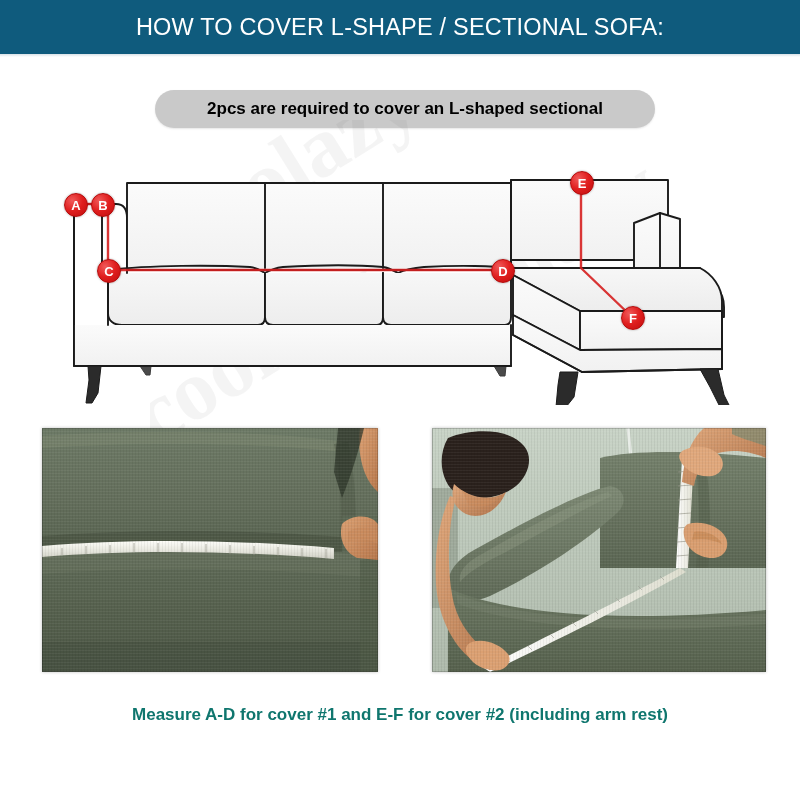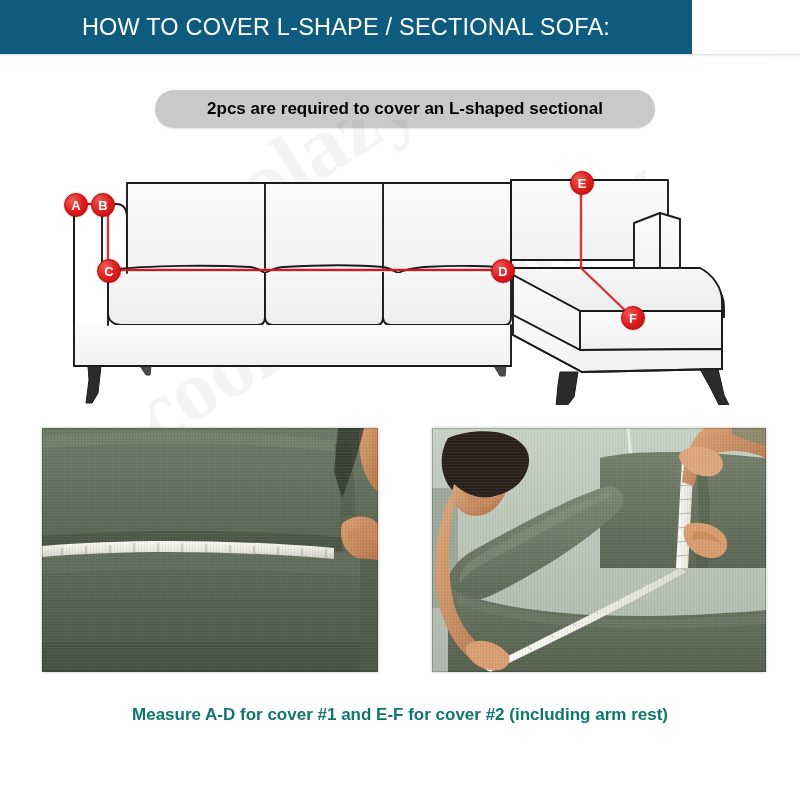--- a/index.html
+++ b/index.html
@@ -7,21 +7,21 @@
     width:800px;height:800px;
     background:#ffffff;
     font-family:"Liberation Sans", sans-serif;
     overflow:hidden;
     position:relative;
   }
   .page{position:relative;width:800px;height:800px;overflow:hidden;background:#fff;}
 
   
   .header{
-    position:absolute;left:0;top:0;width:692px;height:54px;
+    position:absolute;left:0;top:0;width:800px;height:54px;
     background:#0f5b7d;
     display:flex;align-items:center;justify-content:center;
   }
   .header-title{
     color:#ffffff;
     font-size:23.5px;
     font-weight:400;
     letter-spacing:0.2px;
     white-space:nowrap;
     font-family:"Liberation Sans", sans-serif;

